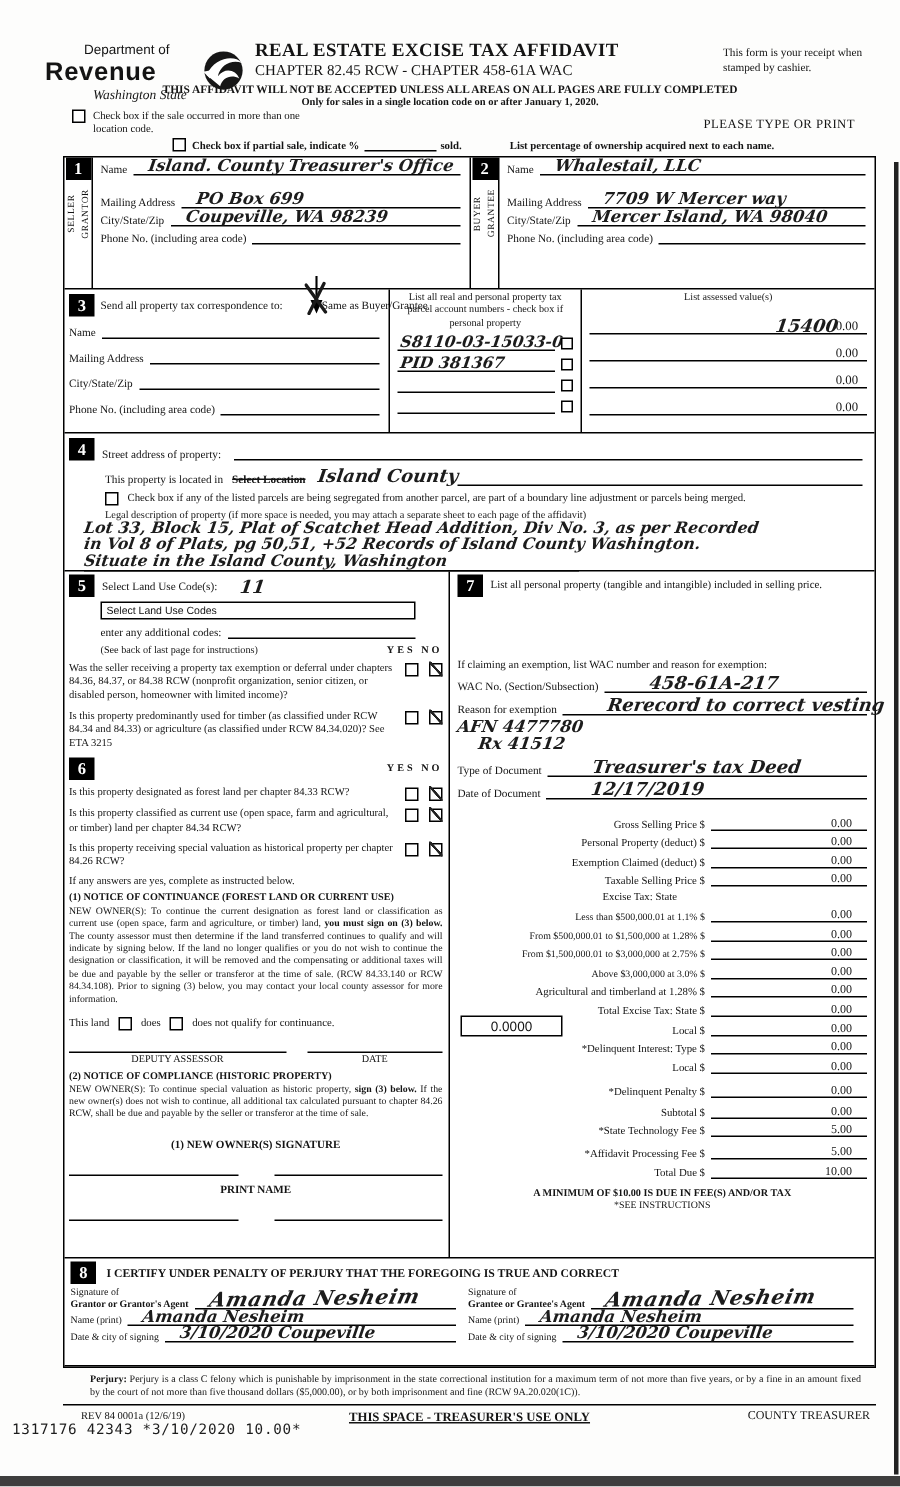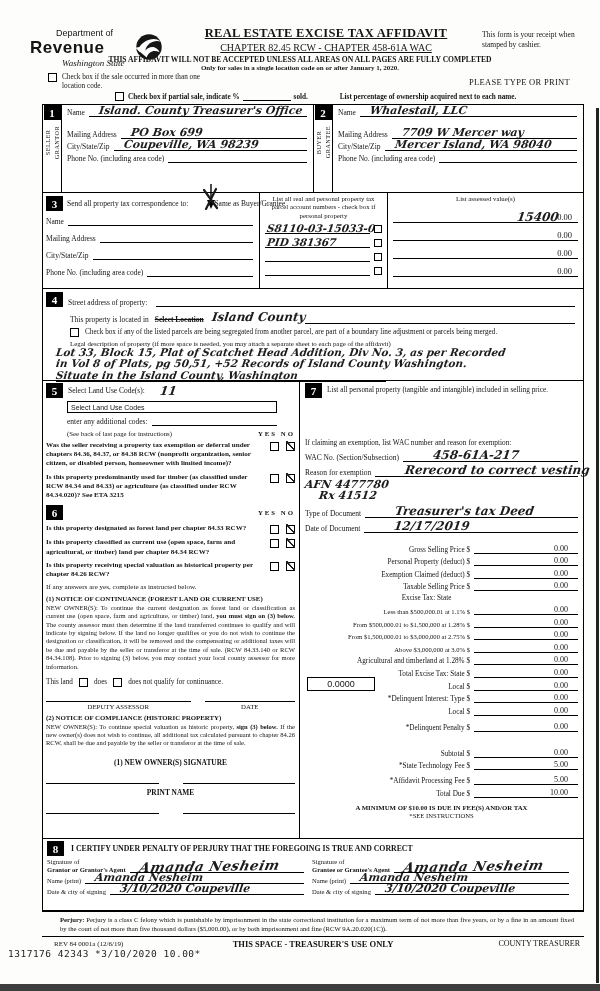--- a/index.html
+++ b/index.html
@@ -11,21 +11,21 @@
   .edge-right { position:absolute; top:108px; bottom:8px; right:1px; width:3px; background:#222; }
   .edge-bottom { position:absolute; left:0; right:0; bottom:0; height:7px; background:#3e3e3e; }
 
   
   .hdr { position:relative; padding-top:26px; height:104px; }
   .logo { position:absolute; left:30px; top:28px; width:150px; }
   .logo-line1 { font-family:"Liberation Sans",sans-serif; font-size:9px; margin-left:26px; }
   .logo-line2 { font-family:"Liberation Sans",sans-serif; font-weight:bold; font-size:17px; letter-spacing:0.5px; }
   .logo-line3 { font-family:"Liberation Serif",serif; font-style:italic; font-size:9px; margin-left:32px; }
   .logo-swirl { position:absolute; left:104px; top:4px; width:30px; height:30px; }
-  .hdr-title-wrap { text-align:center; padding:0 118px 0 170px;text-decoration:underline; }
+  .hdr-title-wrap { text-align:left; padding:0 118px 0 170px; }
   .hdr-title { font-weight:bold; font-size:12.5px; letter-spacing:0.3px; }
   .hdr-sub { font-size:10px; margin-top:1px; }
   .hdr-receipt { position:absolute; right:22px; top:30px; width:96px; font-size:7.5px; line-height:1.3; }
   .hdr-warning { text-align:center; font-weight:bold; font-size:7.6px; margin-top:2px; }
   .hdr-only { text-align:center; font-weight:bold; font-size:7px; }
   .hdr-row3 { display:flex; justify-content:space-between; padding:1px 30px 0 48px; }
   .hdr-multi { display:flex; gap:5px; width:170px; font-size:7.2px; line-height:1.25; }
   .hdr-please { font-size:8.5px; letter-spacing:0.3px; margin-top:4px; }
   .hdr-row4 { display:flex; align-items:flex-end; padding-left:115px; font-size:7.2px; font-weight:bold; margin-top:1px; }
   .hdr-row4 .gapline { width:48px; border-bottom:1px solid #000; margin:0 3px; }
@@ -92,21 +92,21 @@
   .sec567 { display:flex; height:458px; border-bottom:1.5px solid #000; }
   .col56 { width:256px; padding:2px 4px 0 3px; }
   .col7 { flex:1; border-left:1px solid #000; padding:2px 5px 0 5px; display:flex; flex-direction:column; }
   .s5hdr { display:flex; align-items:center; gap:5px; }
   .s5hdr .hw { font-size:12px; margin-left:10px; }
   .dropdown { border:1.5px solid #000; width:210px; margin:3px 0 0 21px; padding:1.5px 3px; font-size:7px;
     font-family:"Liberation Sans",sans-serif; }
   .s5add { display:flex; align-items:flex-end; margin:4px 0 0 21px; width:210px; }
   .s5seeback { display:flex; justify-content:space-between; margin:4px 0 2px 21px; font-size:6.8px; }
   .yn { font-weight:bold; font-size:6.8px; letter-spacing:2px; }
-  .qrow { display:flex; margin-top:4px;font-weight:bold; }
+  .qrow { display:flex; margin-top:4px; }
   .qtext { flex:1; font-size:7.1px; line-height:1.3; padding-right:6px; }
   .cbpair { display:flex; gap:7px; padding-top:1px; }
   .s6hdr { display:flex; justify-content:space-between; align-items:center; margin-top:5px; }
   .ifany { font-size:7.1px; margin-top:4px; }
   .notice { font-size:6.55px; line-height:1.28; margin-top:4px; text-align:justify; }
   .ntitle { font-weight:bold; font-size:6.8px; }
   .nbold { font-weight:bold; }
   .qualify { display:flex; align-items:center; gap:6px; margin-top:7px; font-size:7.2px; }
   .sigpair { display:flex; margin-top:14px; }
   .sigpair .l1 { flex:1.6; border-top:1px solid #000; text-align:center; font-size:6.8px; padding-top:1px; margin-right:14px; }
@@ -148,21 +148,21 @@
   .sigrow .line .hw.signature { bottom:-2px; }
   .hw-print { font-size:11px; }
 
   
   .perjury { margin-left:42px; width:542px; padding:3px 10px 3px 18px; font-size:6.7px; line-height:1.35;
     border-bottom:1.5px solid #000; text-align:justify; }
   .footrow { position:relative; margin-left:42px; width:542px; padding-top:2px; }
   .rev { font-size:7px; margin-left:12px; }
   .machine { font-family:"DejaVu Sans Mono", monospace; font-size:9.5px; letter-spacing:0.5px; color:#1d1d1d;
     position:absolute; left:-34px; top:11px; white-space:nowrap; }
-  .tspace { position:absolute; left:0; right:0; top:2px; text-align:center; font-weight:bold; font-size:8.5px; }
+  .tspace { position:absolute; left:0; right:0; top:2px; text-align:center; font-weight:bold; font-size:8.5px;text-decoration:underline; }
   .ctreas { position:absolute; right:4px; top:2px; font-size:8px; }
 </style>
 </head>
 <body>
 
 <div class="hdr">
   <div class="logo">
     <svg class="logo-swirl" viewBox="0 0 40 40">
       <circle cx="20" cy="20" r="17" fill="#161616"></circle>
       <path d="M5 24 C12 8, 30 6, 36 13 C27 10, 17 15, 15 25 C21 17, 31 19, 34 27 C27 23, 19 26, 17 34 Z" fill="#ffffff"></path>
@@ -534,21 +534,21 @@
             <span class="tval">0.00</span>
           </div>
         <div class="trow">
             <span class="tlbl">Local  $</span>
             <span class="tval">0.00</span>
           </div>
         <div class="trow" style="margin-top:6px">
             <span class="tlbl">*Delinquent Penalty  $</span>
             <span class="tval">0.00</span>
           </div>
-        <div class="trow" style="margin-top:16px">
+        <div class="trow" style="margin-top:4px">
             <span class="tlbl">Subtotal  $</span>
             <span class="tval">0.00</span>
           </div>
         <div class="trow">
             <span class="tlbl">*State Technology Fee  $</span>
             <span class="tval">5.00</span>
           </div>
         <div class="trow" style="margin-top:5px">
             <span class="tlbl">*Affidavit Processing Fee  $</span>
             <span class="tval">5.00</span>

